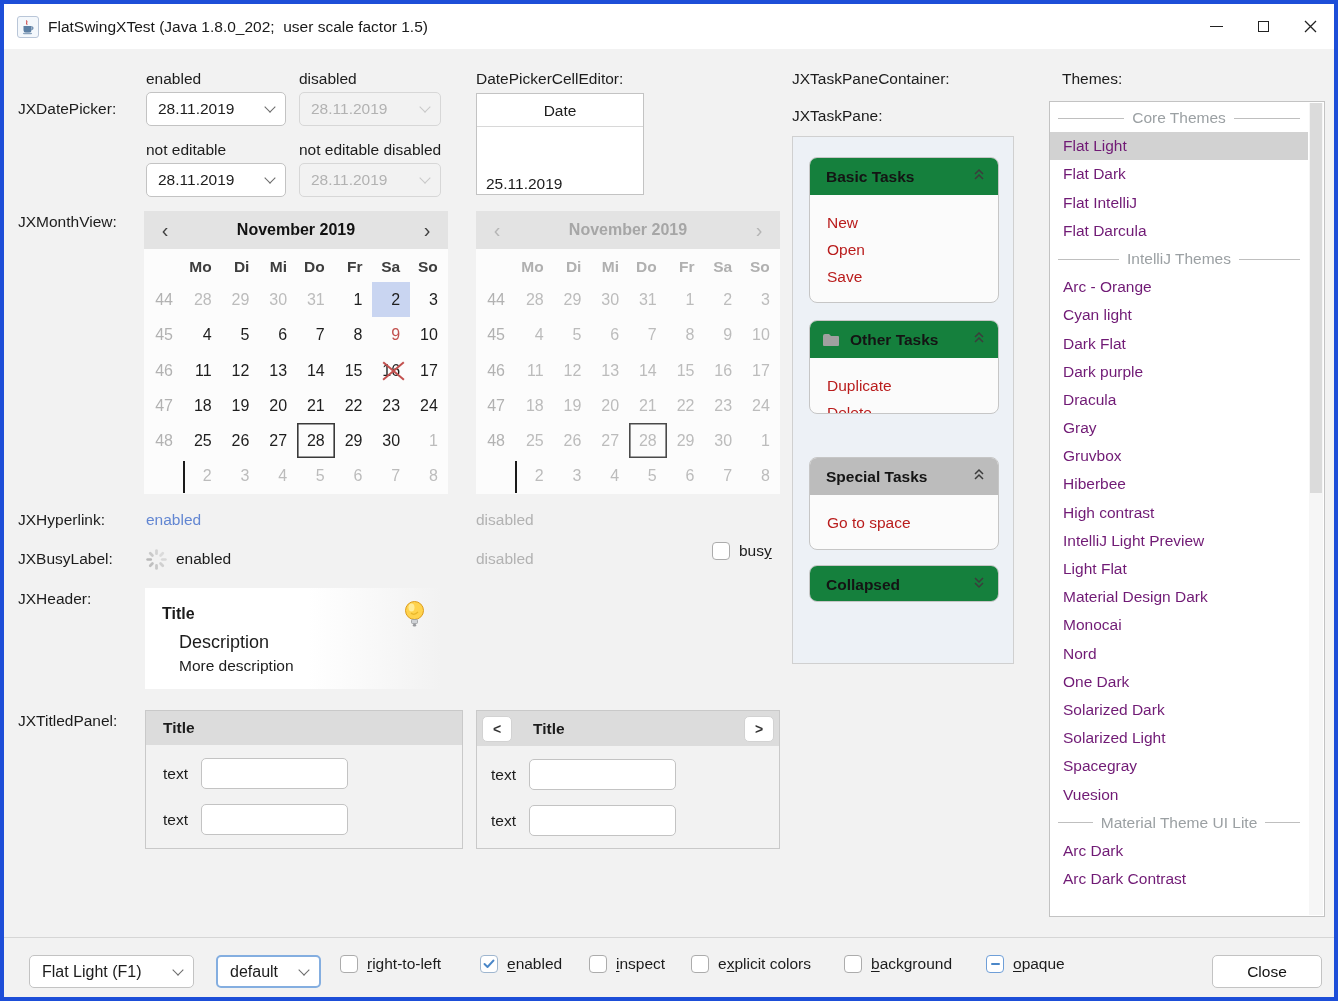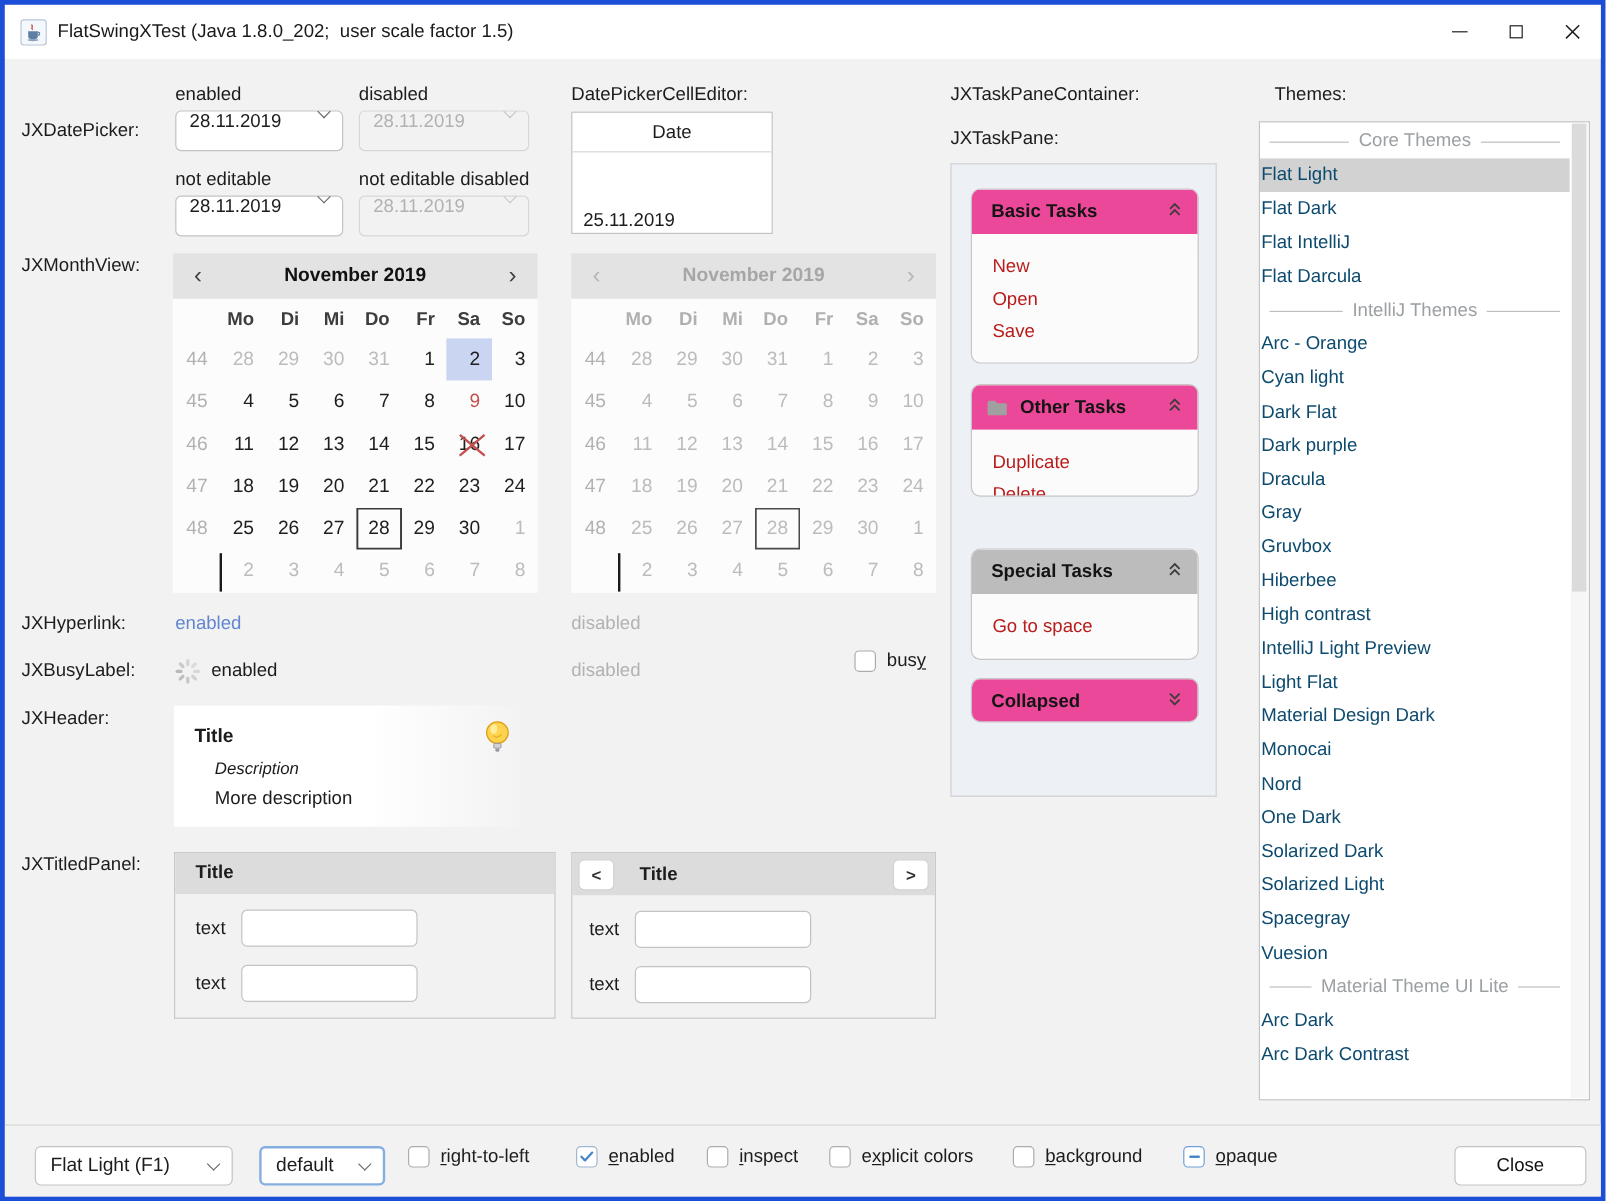--- a/index.html
+++ b/index.html
@@ -11,21 +11,21 @@
   .titlebar .title{margin-left:9px;font-size:15.5px;color:#191919;white-space:pre;}
   .winbtns{position:absolute;right:0;top:0;height:45px;display:flex;}
   .winbtn{width:47px;height:45px;display:flex;align-items:center;justify-content:center;cursor:default;}
   .glyph-min{width:13px;height:0;border-top:1.4px solid #222;}
   .glyph-max{width:11px;height:11px;border:1.3px solid #222;}
   
   .lbl{position:absolute;font-size:15.5px;color:#1c1c1c;white-space:nowrap;}
   .muted{color:#b2b2b2;}
   .link{color:#6286d2;}
   
-  .datepicker{position:absolute;height:34px;background:#fff;border:1px solid #c3c3c3;border-radius:5px;display:flex;align-items:flex-start;}
+  .datepicker{position:absolute;height:34px;background:#fff;border:1px solid #c3c3c3;border-radius:5px;display:flex;align-items:center;}
   .datepicker .val{flex:1;padding-left:11px;font-size:15.5px;color:#1c1c1c;}
   .datepicker .arrowbox{width:30px;display:flex;align-items:center;justify-content:center;}
   .chevdown{width:8px;height:8px;border-right:1.6px solid #6b6b6b;border-bottom:1.6px solid #6b6b6b;transform:rotate(45deg);margin-top:-4px;}
   .datepicker.disabled{background:#f2f2f2;border-color:#d7d7d7;}
   .datepicker.disabled .val{color:#b2b2b2;}
   .datepicker.disabled .chevdown{border-color:#c8c8c8;}
   
   .table{position:absolute;background:#fff;border:1px solid #c3c3c3;font-size:15.5px;}
   .table .th{height:33px;line-height:33px;text-align:center;border-bottom:1px solid #d8d8d8;}
   .table .td{height:34px;line-height:34px;padding-left:9px;margin-top:40px;}
@@ -50,42 +50,42 @@
   .cal.disabled .cal-prev,.cal.disabled .cal-next{color:#b5b5b5;}
   .cal.disabled .dh{color:#b0b0b0;}
   .cal.disabled .num{color:#bcbcbc;}
   .cal.disabled .num.selected{background:transparent;}
   .cal.disabled .num.flagged{color:#bcbcbc;}
   .cal.disabled .num.crossed::before,.cal.disabled .num.crossed::after{display:none;}
   .cal.disabled .num.today{box-shadow:inset 0 0 0 1.6px #4a4a4a;}
   
   .jxheader{position:absolute;left:141px;top:584px;width:296px;height:101px;background:linear-gradient(to right,#ffffff 0%,#ffffff 55%,#f2f2f2 100%);}
   .jxheader .h-title{position:absolute;left:17px;top:17px;font-weight:bold;font-size:16px;}
-  .jxheader .h-desc{position:absolute;left:34px;top:44px;font-size:14px;font-style:italic;}
+  .jxheader .h-desc{position:absolute;left:34px;top:44px;font-size:18px;}
   .jxheader .h-more{position:absolute;left:34px;top:69px;font-size:15.5px;}
   .jxheader .bulb{position:absolute;right:14px;top:12px;}
   
   .tpanel{position:absolute;border:1px solid #c9c9c9;background:#f2f2f2;}
   .tpanel .tbar{height:34px;background:#dcdcdc;display:flex;align-items:center;font-weight:bold;font-size:15.5px;}
   .tpanel .tbar .ttl{padding-left:17px;}
   .tpanel .navbtn{width:30px;height:26px;background:#fff;border:1px solid #d2d2d2;border-radius:5px;font-size:14px;display:flex;align-items:center;justify-content:center;color:#333;}
   .trow{position:absolute;display:flex;align-items:center;font-size:15.5px;}
   .tfield{width:147px;height:31px;background:#fff;border:1px solid #c3c3c3;border-radius:5px;margin-left:13px;}
   
   .tpc{position:absolute;left:788px;top:132px;width:222px;height:528px;background:#edf1f6;border:1px solid #d0d0d0;}
   .pane{position:absolute;left:16px;width:190px;background:#fbfbfb;border:1px solid #c6c6c6;border-radius:8px;overflow:hidden;}
-  .pane .ph{height:37px;background:#ec4899;display:flex;align-items:center;padding:0 12px 0 16px;font-weight:bold;font-size:15.5px;color:#141414;}
+  .pane .ph{height:37px;background:#15803d;display:flex;align-items:center;padding:0 12px 0 16px;font-weight:bold;font-size:15.5px;color:#141414;}
   .pane.special .ph{background:#bcbcbc;}
   .pane .ph .ptitle{flex:1;}
   .pane .plinks{padding:14px 0 0 17px;font-size:15.5px;line-height:27px;}
   .pane .plinks div{color:#b91c1c;}
   .foldericon{margin:0 10px 0 -4px;}
   
   .themes{position:absolute;left:1045px;top:97px;width:276px;height:816px;background:#ffffff;border:1px solid #c3c3c3;overflow:hidden;}
-  .titem{height:28.2px;line-height:28.2px;padding-left:1px;font-size:15.5px;color:#0c4a6e;width:calc(100% - 16px);white-space:nowrap;}
+  .titem{height:28.2px;line-height:28.2px;padding-left:13px;font-size:15.5px;color:#701a75;width:calc(100% - 16px);white-space:nowrap;}
   .titem.selected{background:#d2d2d2;}
   .tsep{height:28.2px;display:flex;align-items:center;color:#9ba0a3;font-size:15.5px;width:calc(100% - 16px);}
   .tsep::before,.tsep::after{content:'';flex:1;height:1px;background:#bfbfbf;margin:0 8px;}
   .vscroll{position:absolute;right:1px;top:1px;bottom:1px;width:14px;background:#f6f6f6;}
   .vthumb{position:absolute;left:1px;right:1px;top:0;height:390px;background:#dbdbdb;}
   
   .bottombar{position:absolute;left:0;top:933px;width:100%;height:68px;background:#f2f2f2;border-top:1px solid #d6d6d6;}
   .combo{position:absolute;top:17px;height:33px;background:#fff;border:1px solid #c3c3c3;border-radius:5px;display:flex;align-items:center;font-size:16px;}
   .combo .cval{flex:1;padding-left:12px;white-space:nowrap;}
   .combo .arrowbox{width:30px;display:flex;align-items:center;justify-content:center;}

